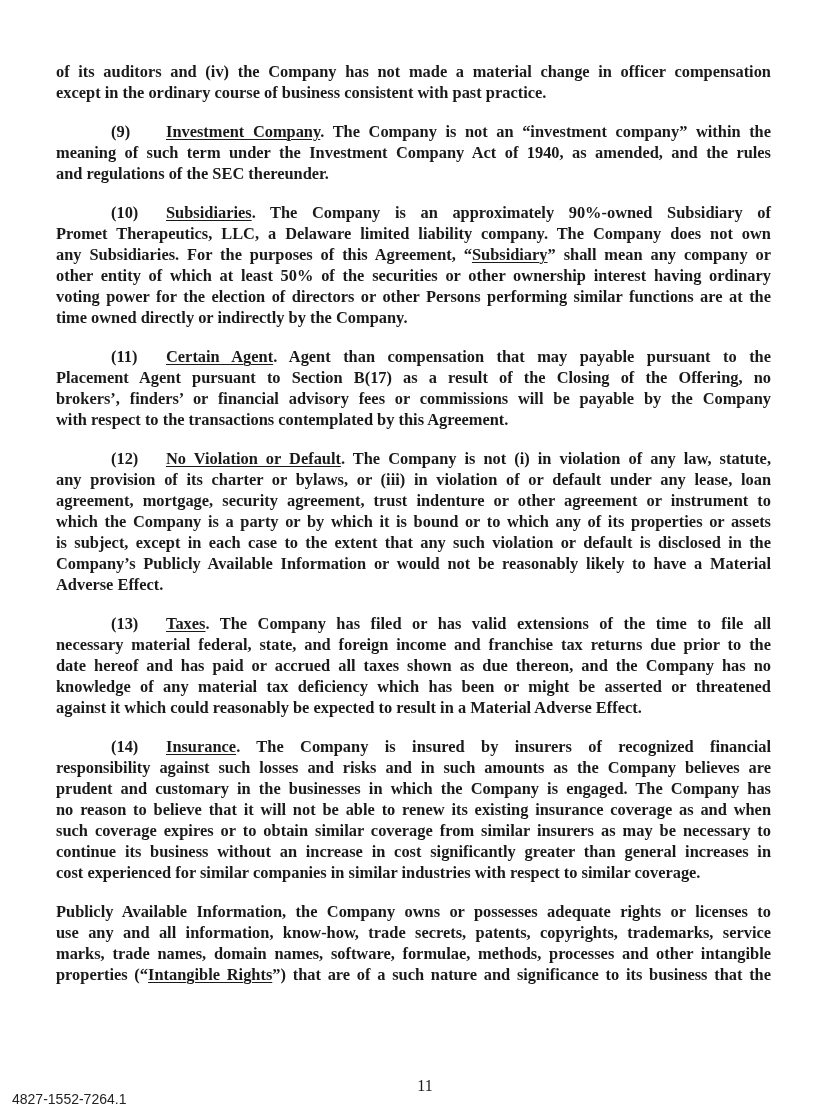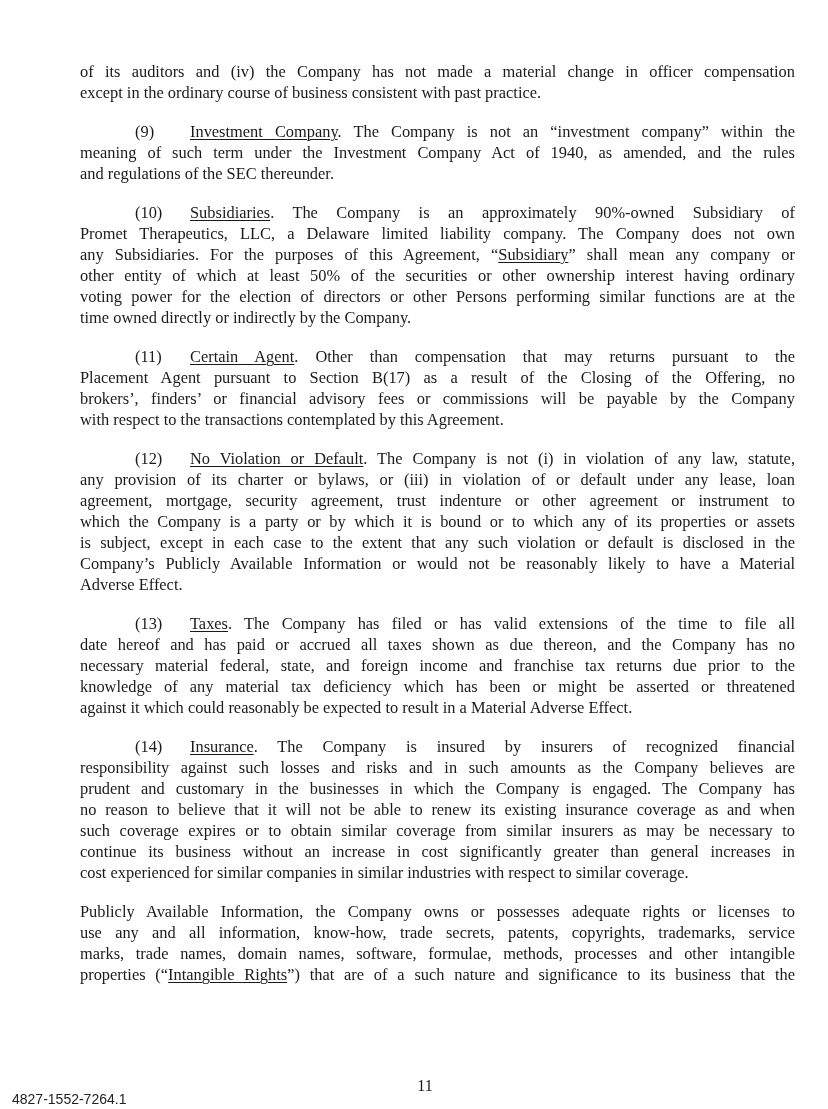--- a/index.html
+++ b/index.html
@@ -1,21 +1,21 @@
 <!DOCTYPE html>
 <html><head>
   <meta charset="utf-8">
   <style>
     html, body { margin: 0; padding: 0; background: #ffffff; }
     body {
       width: 828px; height: 1109px; position: relative; overflow: hidden;
       font-family: "Liberation Serif", "DejaVu Serif", serif;
       color: #1a1a1a;
     }
-    .page { position: absolute; left: 80px; top: 61px; width: 715px; }
+    .page { position: absolute; left: 56px; top: 61px; width: 715px; font-weight: bold; }
     .para { margin: 0 0 18px 0; }
     .line {
       display: block; height: 21px; line-height: 21px; font-size: 16.4px;
       text-align: justify; text-align-last: justify; white-space: nowrap;
       overflow: visible;
     }
     .line.last { text-align-last: left; }
     .num { display: inline-block; width: 55px; margin-left: 55px; text-align: left; }
     .u { text-decoration: underline; text-underline-offset: 2px; text-decoration-thickness: 1px; }
     .footer-id {
@@ -46,40 +46,40 @@
   <div class="para">
     <span class="line"><span class="num">(10)</span><span class="u">Subsidiaries</span><span>.  The Company is an approximately 90%-owned Subsidiary of</span></span>
     <span class="line">Promet Therapeutics, LLC, a Delaware limited liability company.  The Company does not own</span>
     <span class="line"><span>any Subsidiaries.  For the purposes of this Agreement, “</span><span class="u">Subsidiary</span><span>” shall mean any company or</span></span>
     <span class="line">other entity of which at least 50% of the securities or other ownership interest having ordinary</span>
     <span class="line">voting power for the election of directors or other Persons performing similar functions are at the</span>
     <span class="line last">time owned directly or indirectly by the Company.</span>
   </div>
 
   <div class="para">
-    <span class="line"><span class="num">(11)</span><span class="u">Certain Agent</span><span>.  Other than compensation that may returns pursuant to the</span></span>
+    <span class="line"><span class="num">(11)</span><span class="u">Certain Agent</span><span>.  Agent than compensation that may payable pursuant to the</span></span>
     <span class="line">Placement Agent pursuant to Section B(17) as a result of the Closing of the Offering, no</span>
     <span class="line">brokers’, finders’ or financial advisory fees or commissions will be payable by the Company</span>
     <span class="line last">with respect to the transactions contemplated by this Agreement.</span>
   </div>
 
   <div class="para">
     <span class="line"><span class="num">(12)</span><span class="u">No Violation or Default</span><span>. The Company is not (i) in violation of any law, statute,</span></span>
     <span class="line">any provision of its charter or bylaws, or (iii) in violation of or default under any lease, loan</span>
     <span class="line">agreement, mortgage, security agreement, trust indenture or other agreement or instrument to</span>
     <span class="line">which the Company is a party or by which it is bound or to which any of its properties or assets</span>
     <span class="line">is subject, except in each case to the extent that any such violation or default is disclosed in the</span>
     <span class="line">Company’s Publicly Available Information or would not be reasonably likely to have a Material</span>
     <span class="line last">Adverse Effect.</span>
   </div>
 
   <div class="para">
     <span class="line"><span class="num">(13)</span><span class="u">Taxes</span><span>.  The Company has filed or has valid extensions of the time to file all</span></span>
+    <span class="line">necessary material federal, state, and foreign income and franchise tax returns due prior to the</span>
     <span class="line">date hereof and has paid or accrued all taxes shown as due thereon, and the Company has no</span>
-    <span class="line">necessary material federal, state, and foreign income and franchise tax returns due prior to the</span>
     <span class="line">knowledge of any material tax deficiency which has been or might be asserted or threatened</span>
     <span class="line last">against it which could reasonably be expected to result in a Material Adverse Effect.</span>
   </div>
 
   <div class="para">
     <span class="line"><span class="num">(14)</span><span class="u">Insurance</span><span>.  The Company is insured by insurers of recognized financial</span></span>
     <span class="line">responsibility against such losses and risks and in such amounts as the Company believes are</span>
     <span class="line">prudent and customary in the businesses in which the Company is engaged.  The Company has</span>
     <span class="line">no reason to believe that it will not be able to renew its existing insurance coverage as and when</span>
     <span class="line">such coverage expires or to obtain similar coverage from similar insurers as may be necessary to</span>

